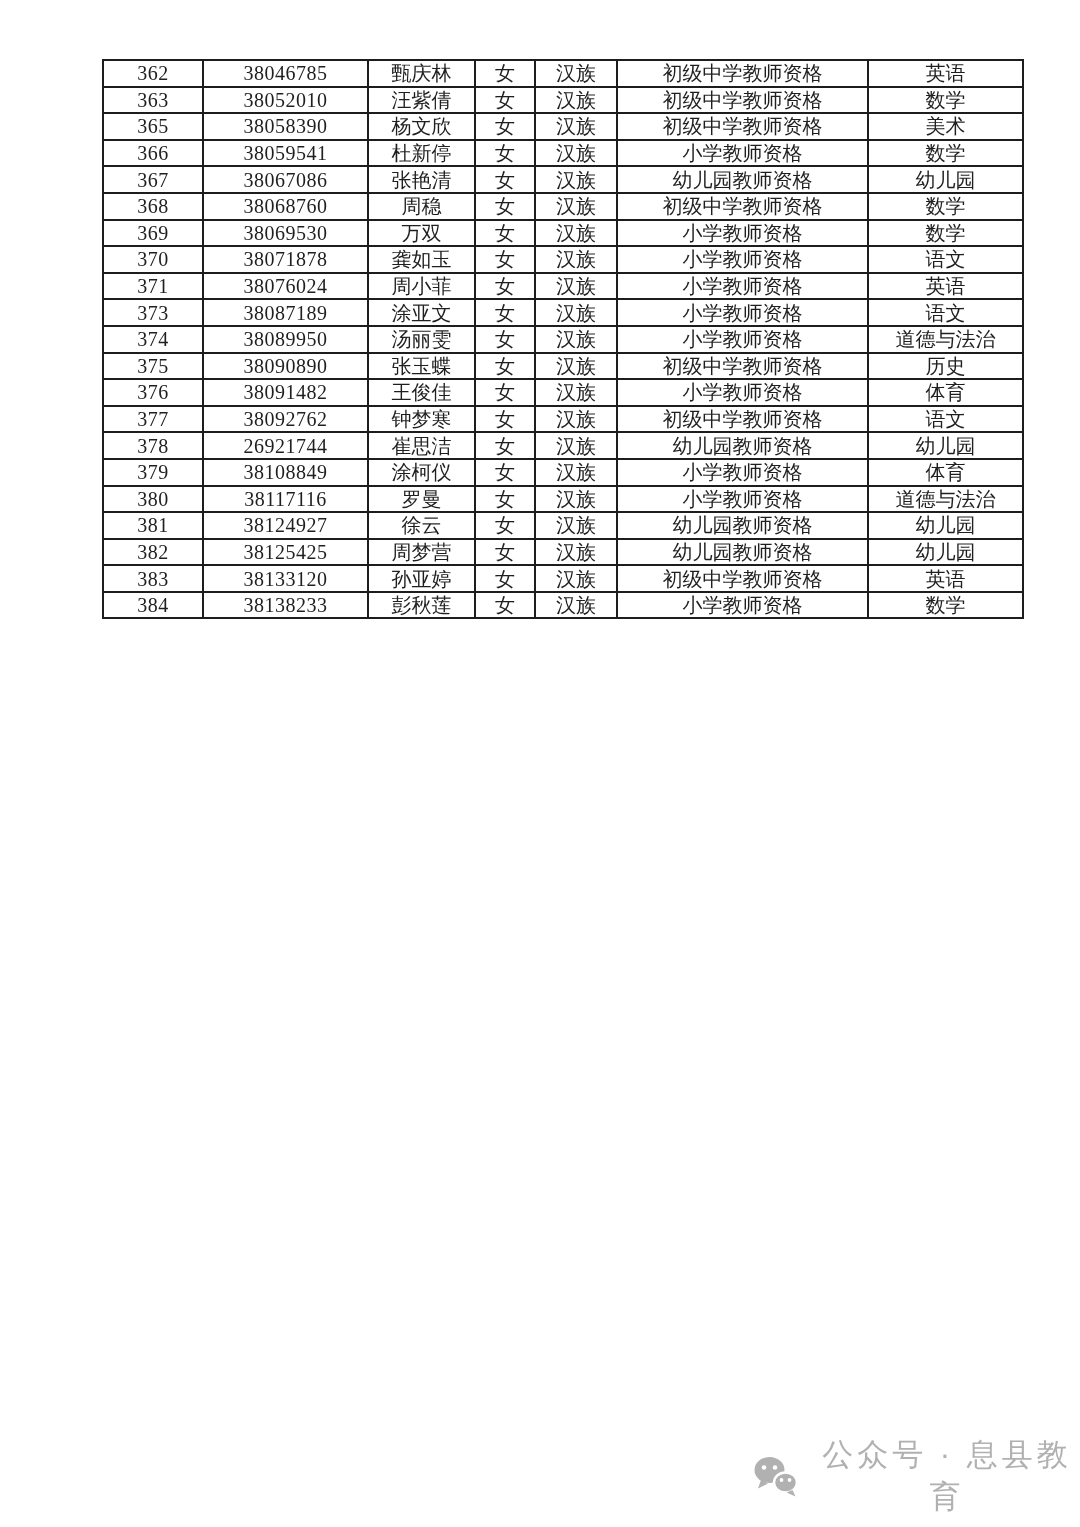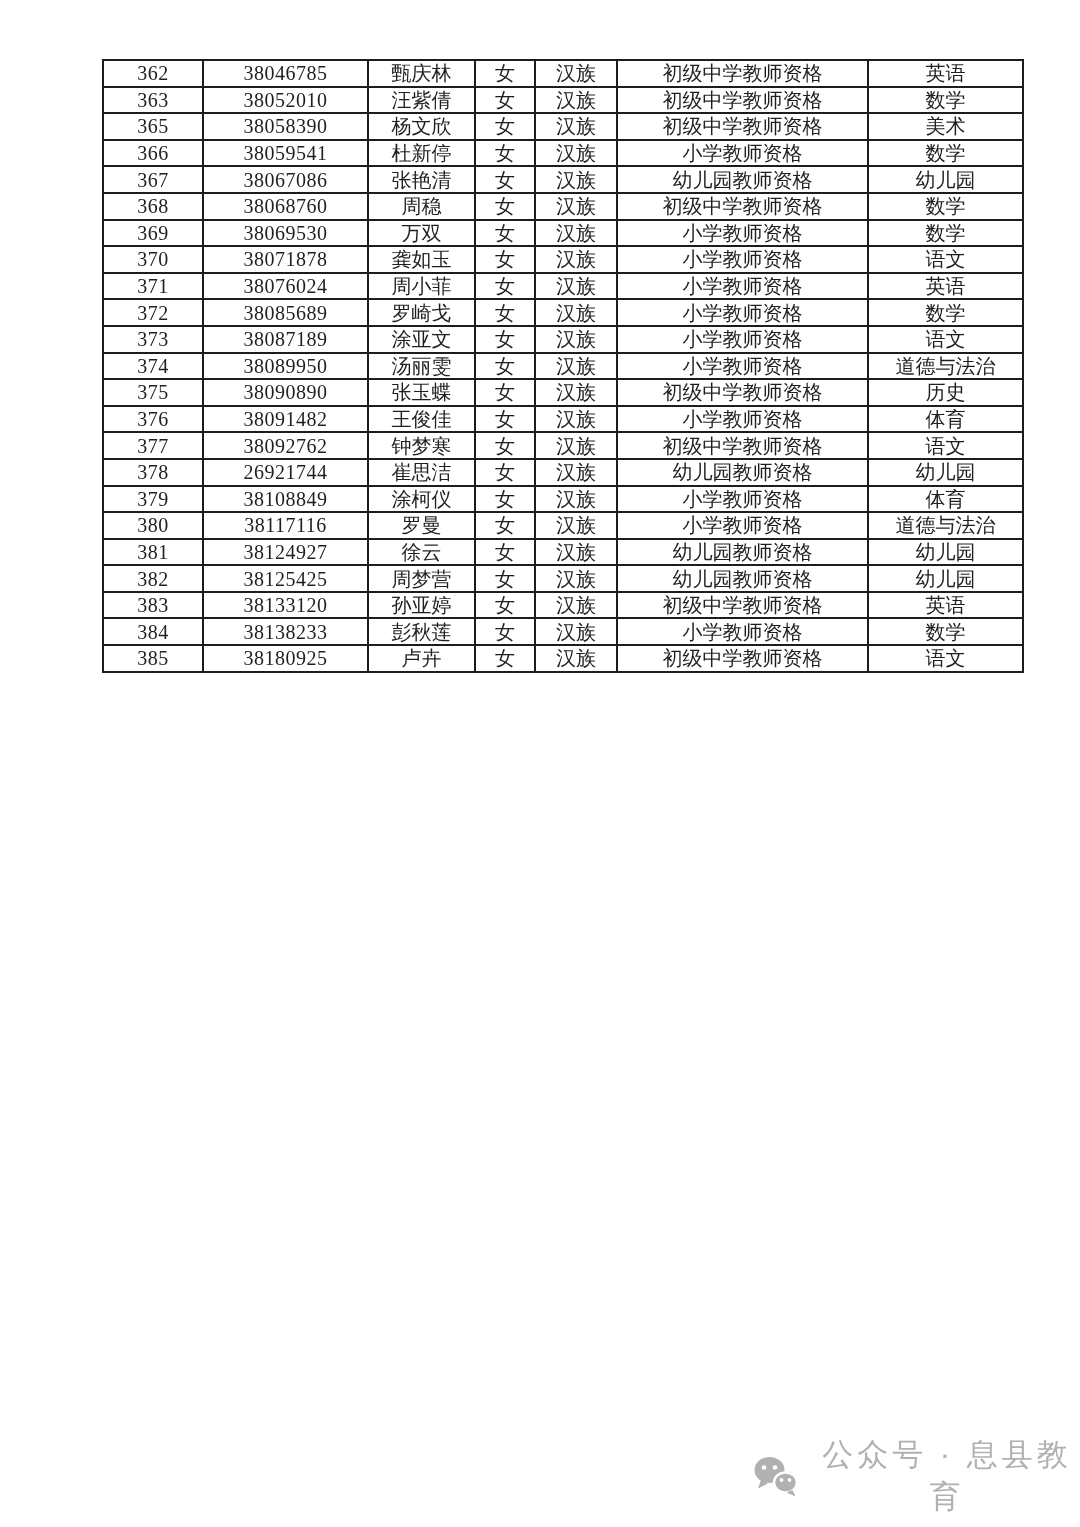--- a/index.html
+++ b/index.html
@@ -156,29 +156,20 @@
         <tr>
           <td class="num">371</td>
           <td class="num">38076024</td>
           <td>周小菲</td>
           <td>女</td>
           <td>汉族</td>
           <td>小学教师资格</td>
           <td>英语</td>
         </tr>
         <tr>
-          <td class="num">372</td>
-          <td class="num">38085689</td>
-          <td>罗崎戈</td>
-          <td>女</td>
-          <td>汉族</td>
-          <td>小学教师资格</td>
-          <td>数学</td>
-        </tr>
-        <tr>
           <td class="num">373</td>
           <td class="num">38087189</td>
           <td>涂亚文</td>
           <td>女</td>
           <td>汉族</td>
           <td>小学教师资格</td>
           <td>语文</td>
         </tr>
         <tr>
           <td class="num">374</td>
@@ -271,29 +262,20 @@
           <td>英语</td>
         </tr>
         <tr>
           <td class="num">384</td>
           <td class="num">38138233</td>
           <td>彭秋莲</td>
           <td>女</td>
           <td>汉族</td>
           <td>小学教师资格</td>
           <td>数学</td>
-        </tr>
-        <tr>
-          <td class="num">385</td>
-          <td class="num">38180925</td>
-          <td>卢卉</td>
-          <td>女</td>
-          <td>汉族</td>
-          <td>初级中学教师资格</td>
-          <td>语文</td>
         </tr>
       </tbody>
   </table>
 
   <div class="footer">
     <span class="wx-icon">
       <svg width="48" height="42" viewBox="0 0 48 42" xmlns="http://www.w3.org/2000/svg">
         <ellipse cx="17.5" cy="15" rx="15" ry="13" fill="currentColor"></ellipse>
         <path d="M9 25 L6 33.5 L16 28.5 Z" fill="currentColor"></path>
         <circle cx="12" cy="12.5" r="2.3" fill="#ffffff"></circle>

